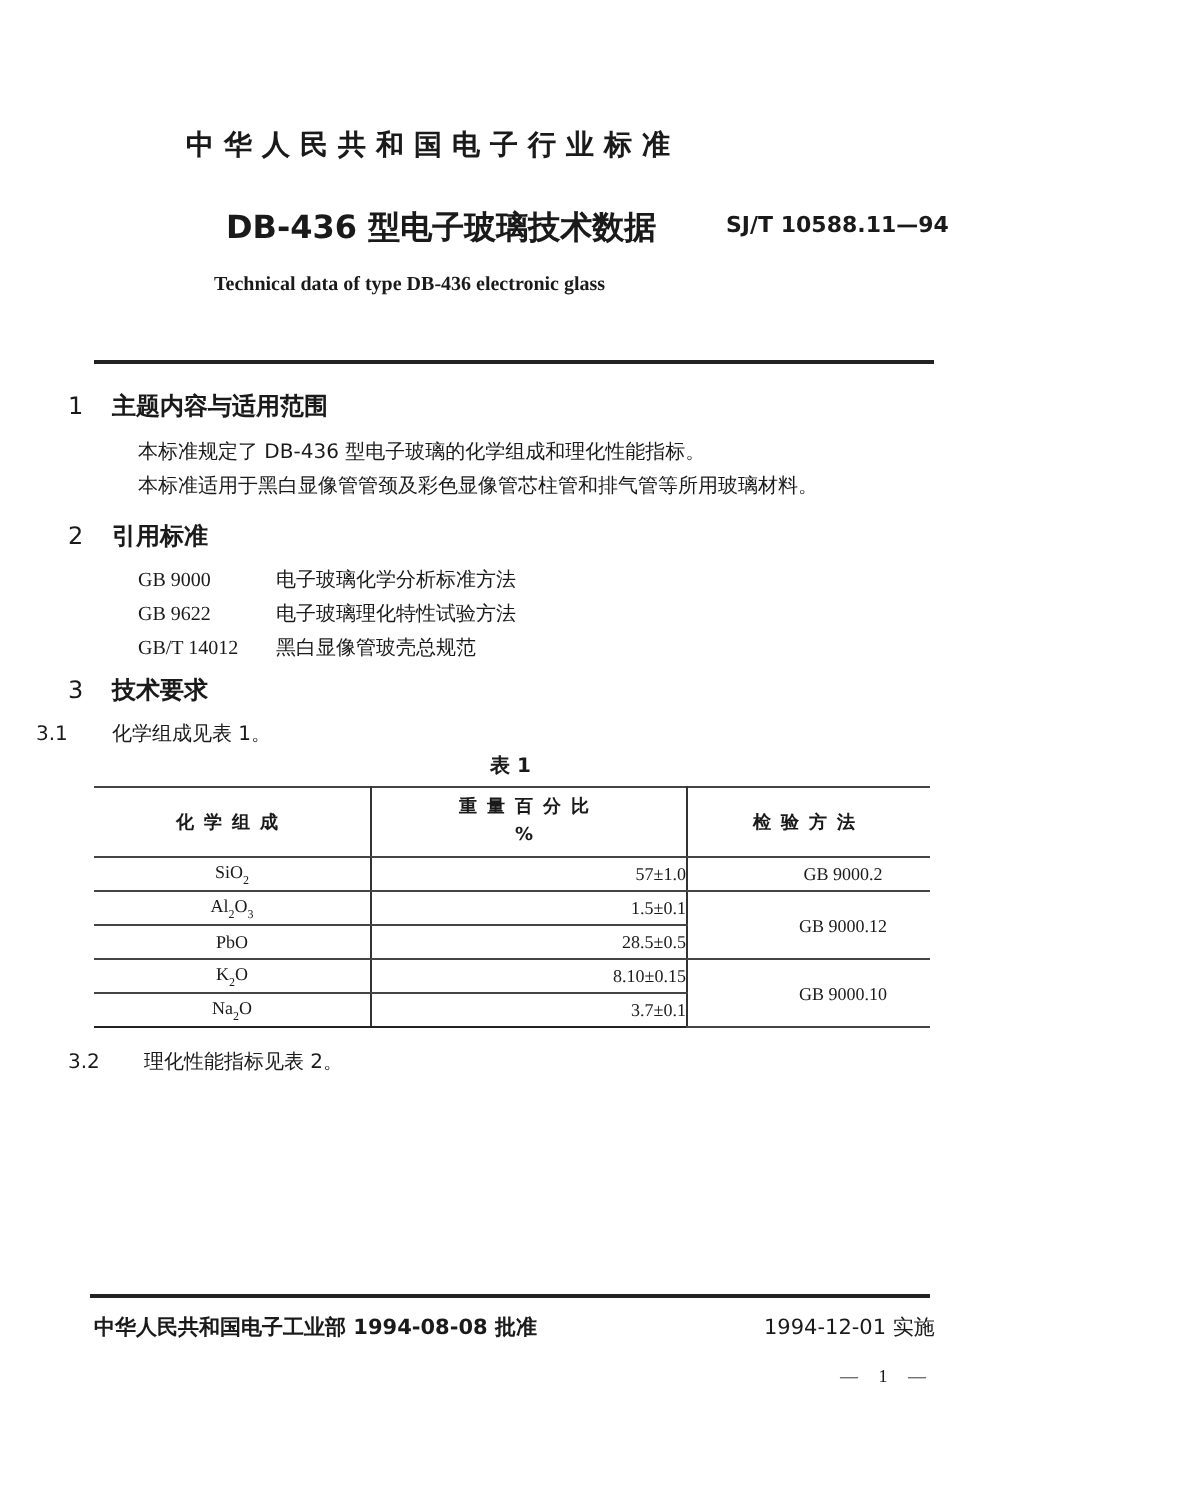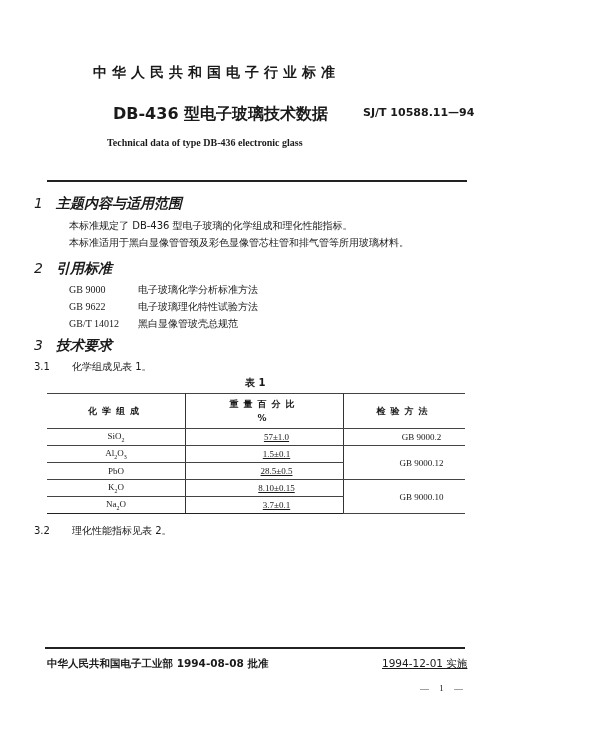--- a/index.html
+++ b/index.html
@@ -11,45 +11,45 @@
 
     #org-title { left: 93px; top: 64px; font-size: 14px; letter-spacing: 5px; font-weight: bold; }
     #doc-title { left: 113px; top: 104px; font-size: 16px; font-weight: bold; }
     #std-code { left: 363px; top: 106px; font-size: 11px; font-weight: bold; text-align: center; }
     #en-title { left: 107px; top: 137px; font-size: 10px; font-weight: bold; }
 
     .rule { position: absolute; background: #222; }
     #top-rule { left: 47px; top: 180px; width: 420px; height: 2px; }
     #bottom-rule { left: 45px; top: 647px; width: 420px; height: 1.5px; }
 
-    .sec-head { font-size: 14px; font-weight: bold; font-style: italic; }
+    .sec-head { font-size: 12px; font-weight: bold; }
     .sec-num { display: inline-block; width: 22px; font-weight: normal; }
     .body-text { font-size: 10px; }
 
     .ref-code { display: inline-block; width: 69px; }
 
     table#table1 { position: absolute; left: 47px; top: 393px; width: 418px;
                    border-collapse: collapse; font-size: 9px; }
     #table1 td, #table1 th { border-left: 1px solid #333; border-right: 1px solid #333;
                    border-top: 1px solid #444; border-bottom: 1px solid #444; padding: 0; }
     #table1 tr > *:first-child { border-left: none; }
     #table1 tr > *:last-child { border-right: none; }
     #table1 thead th { height: 34px; font-weight: bold; font-size: 9px; letter-spacing: 5px; }
     #table1 thead { border-top: 1.5px solid #222; margin-top: 28px; }
     #table1 tbody tr td { height: 16px; }
     #table1 tbody tr:last-child td { border-bottom: 1.5px solid #222; }
     .col-comp { width: 138px; text-align: center; }
-    .col-pct { width: 133px; text-align: center; padding-left: 24px !important; text-decoration: underline; }
+    .col-pct { width: 133px; text-align: right; padding-left: 24px !important; }
     .col-method { text-align: center; padding-left: 34px !important; }
     .th-pct { line-height: 14px; letter-spacing: 4px; text-align: center; }
     sub { font-size: 6px; }
 
     #table-caption { left: 245px; top: 376px; font-size: 10px; font-weight: bold; }
     #footer-approve { left: 47px; top: 657px; font-size: 10.5px; font-weight: bold; }
-    #footer-impl { left: 382px; top: 657px; font-size: 10.5px; text-decoration: underline; }
+    #footer-impl { left: 382px; top: 657px; font-size: 10.5px; }
     #page-num { left: 420px; top: 683px; font-size: 9px; letter-spacing: 4px; }
   </style>
 </head>
 <body>
 
 <div class="abs sans" id="org-title">中华人民共和国电子行业标准</div>
 <div class="abs sans" id="doc-title">DB-436 型电子玻璃技术数据</div>
 <div class="abs sans" id="std-code">SJ/T 10588.11—94</div>
 <div class="abs serif" id="en-title">Technical data of type DB-436 electronic glass</div>
 
@@ -70,21 +70,21 @@
 <div class="abs body-text" style="left:69px; top:300px;">
   <span class="ref-code serif">GB 9622</span><span class="sans">电子玻璃理化特性试验方法</span>
 </div>
 <div class="abs body-text" style="left:69px; top:317px;">
   <span class="ref-code serif">GB/T 14012</span><span class="sans">黑白显像管玻壳总规范</span>
 </div>
 
 <div class="abs sans sec-head" style="left:34px; top:337px;">
   <span class="sec-num">3</span><span>技术要求</span>
 </div>
-<div class="abs sans body-text" style="left:34px; top:360px;">
+<div class="abs sans body-text" style="left:18px; top:360px;">
   <span class="sec-num" style="width:38px;">3.1</span><span>化学组成见表 1。</span>
 </div>
 
 <div class="abs sans" id="table-caption">表 1</div>
 
 <table id="table1">
   <thead>
     <tr>
       <th class="col-comp sans">化学组成</th>
       <th class="sans th-pct" style="width:133px;">

